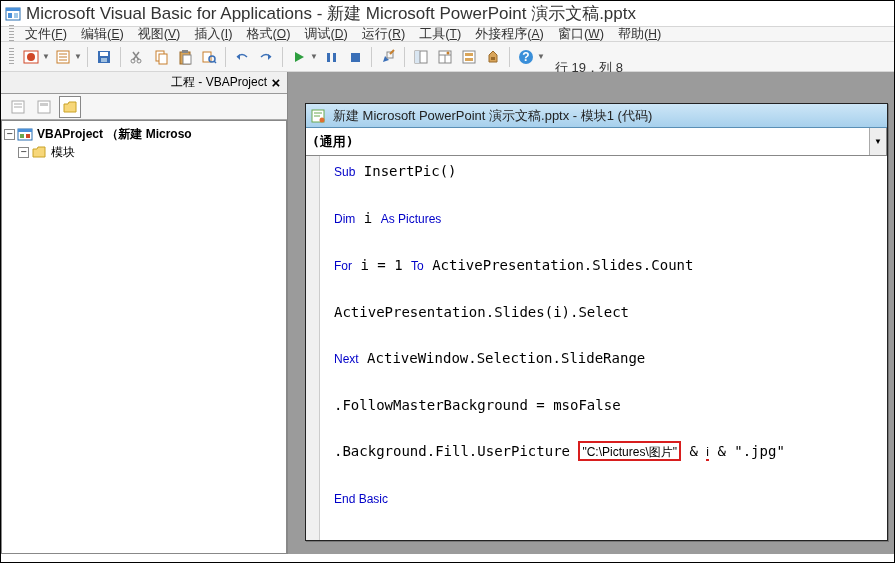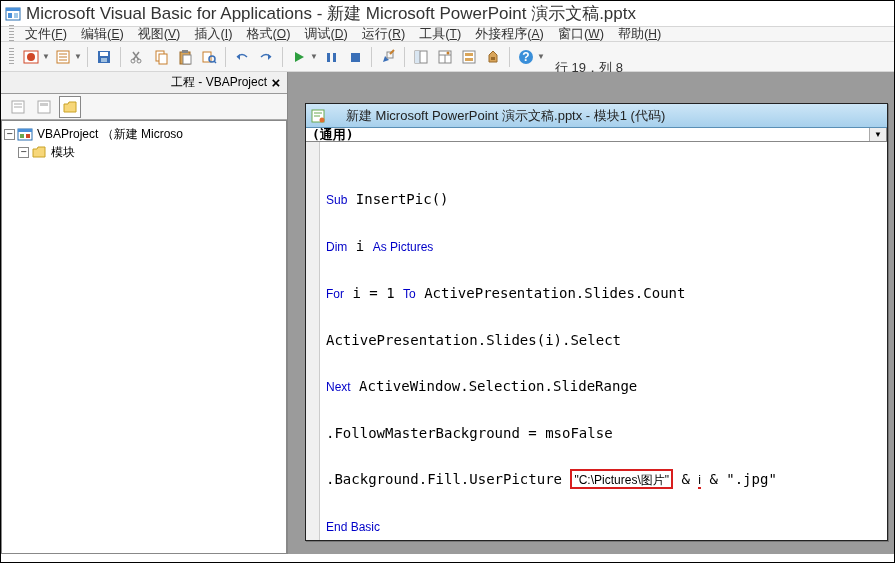--- a/index.html
+++ b/index.html
@@ -32,34 +32,34 @@
 .proj-header { height:22px; background:#f0f0f0; border-bottom:1px solid #999; display:flex; align-items:center; justify-content:flex-end; padding:0 2px 0 6px; font-size:13px; }
 .proj-close { width:18px; height:18px; display:flex; align-items:center; justify-content:center; font-weight:bold; font-size:15px; cursor:pointer; font-family:Arial; }
 .proj-toolbar { height:26px; background:#f6f6f6; border-bottom:1px solid #aaa; display:flex; align-items:center; padding-left:6px; gap:4px; }
 .proj-tbtn { width:22px; height:22px; display:flex; align-items:center; justify-content:center; border:1px solid transparent; cursor:pointer; }
 .proj-tbtn.active { border:1px solid #888; background:#fff; }
 .proj-tree { flex:1; background:#fff; border:1px solid #888; margin:0; padding:4px 2px; overflow:hidden; font-size:13px; white-space:nowrap; }
 .tree-row { display:flex; align-items:center; height:18px; gap:2px; }
 .tree-toggle { width:11px; height:11px; border:1px solid #888; display:flex; align-items:center; justify-content:center; font-size:10px; line-height:1; font-family:monospace; color:#333; cursor:pointer; }
 .tree-icon { width:16px; height:16px; display:flex; align-items:center; justify-content:center; }
 .tree-label { padding-left:2px; }
-.tree-label.bold { font-weight:normal; }
+.tree-label.bold { font-weight:bold; }
 
 
 .code-area { flex:1; background:#9b9b9b; position:relative; }
 .code-window { position:absolute; left:17px; top:31px; width:583px; height:438px; background:#fff; border:1px solid #222; box-shadow:1px 1px 0 #777; display:flex; flex-direction:column; }
-.code-titlebar { height:24px; background:linear-gradient(#cde6f7,#a7d0ec); border-bottom:1px solid #5a8fb5; display:flex; align-items:center; padding-left:4px; gap:20px; }
+.code-titlebar { height:24px; background:linear-gradient(#cde6f7,#a7d0ec); border-bottom:1px solid #5a8fb5; display:flex; align-items:center; padding-left:4px; gap:7px; }
 .code-title-text { font-size:13px; color:#222; }
-.code-dropdowns { height:14px; display:flex; border-bottom:1px solid #888; }
+.code-dropdowns { height:28px; display:flex; border-bottom:1px solid #888; }
 .code-dd { flex:1; border-right:1px solid #888; display:flex; align-items:center; background:#fff; position:relative; }
 .code-dd-text { padding-left:6px; font-weight:bold; font-size:13px; font-family:"SimSun","NSimSun",monospace; }
 .code-dd-arrow { position:absolute; right:0; top:0; width:17px; height:100%; background:#eee; border-left:1px solid #aaa; display:flex; align-items:center; justify-content:center; font-size:8px; }
 .code-body { flex:1; display:flex; overflow:hidden; }
 .code-gutter { width:14px; background:#f0f0f0; border-right:1px solid #ccc; }
-.code-text { flex:1; padding:4px 6px; font-family:"NSimSun","SimSun",Consolas,monospace; font-size:14px; line-height:23px; white-space:pre; color:#000;margin-top:42px; }
+.code-text { flex:1; padding:4px 14px; font-family:"NSimSun","SimSun",Consolas,monospace; font-size:14px; line-height:23px; white-space:pre; color:#000; }
 .kw { color:#0000c8; }
 .highlight-box { border:2px solid #d81e1e; padding:0 2px; display:inline-block; line-height:18px; height:20px; }
 .under { border-bottom:2px solid #d81e1e; }
 @keyframes blink { 50% { opacity:0; } }
 
 svg { display:block; }
 </style>
 </head>
 <body>
 

